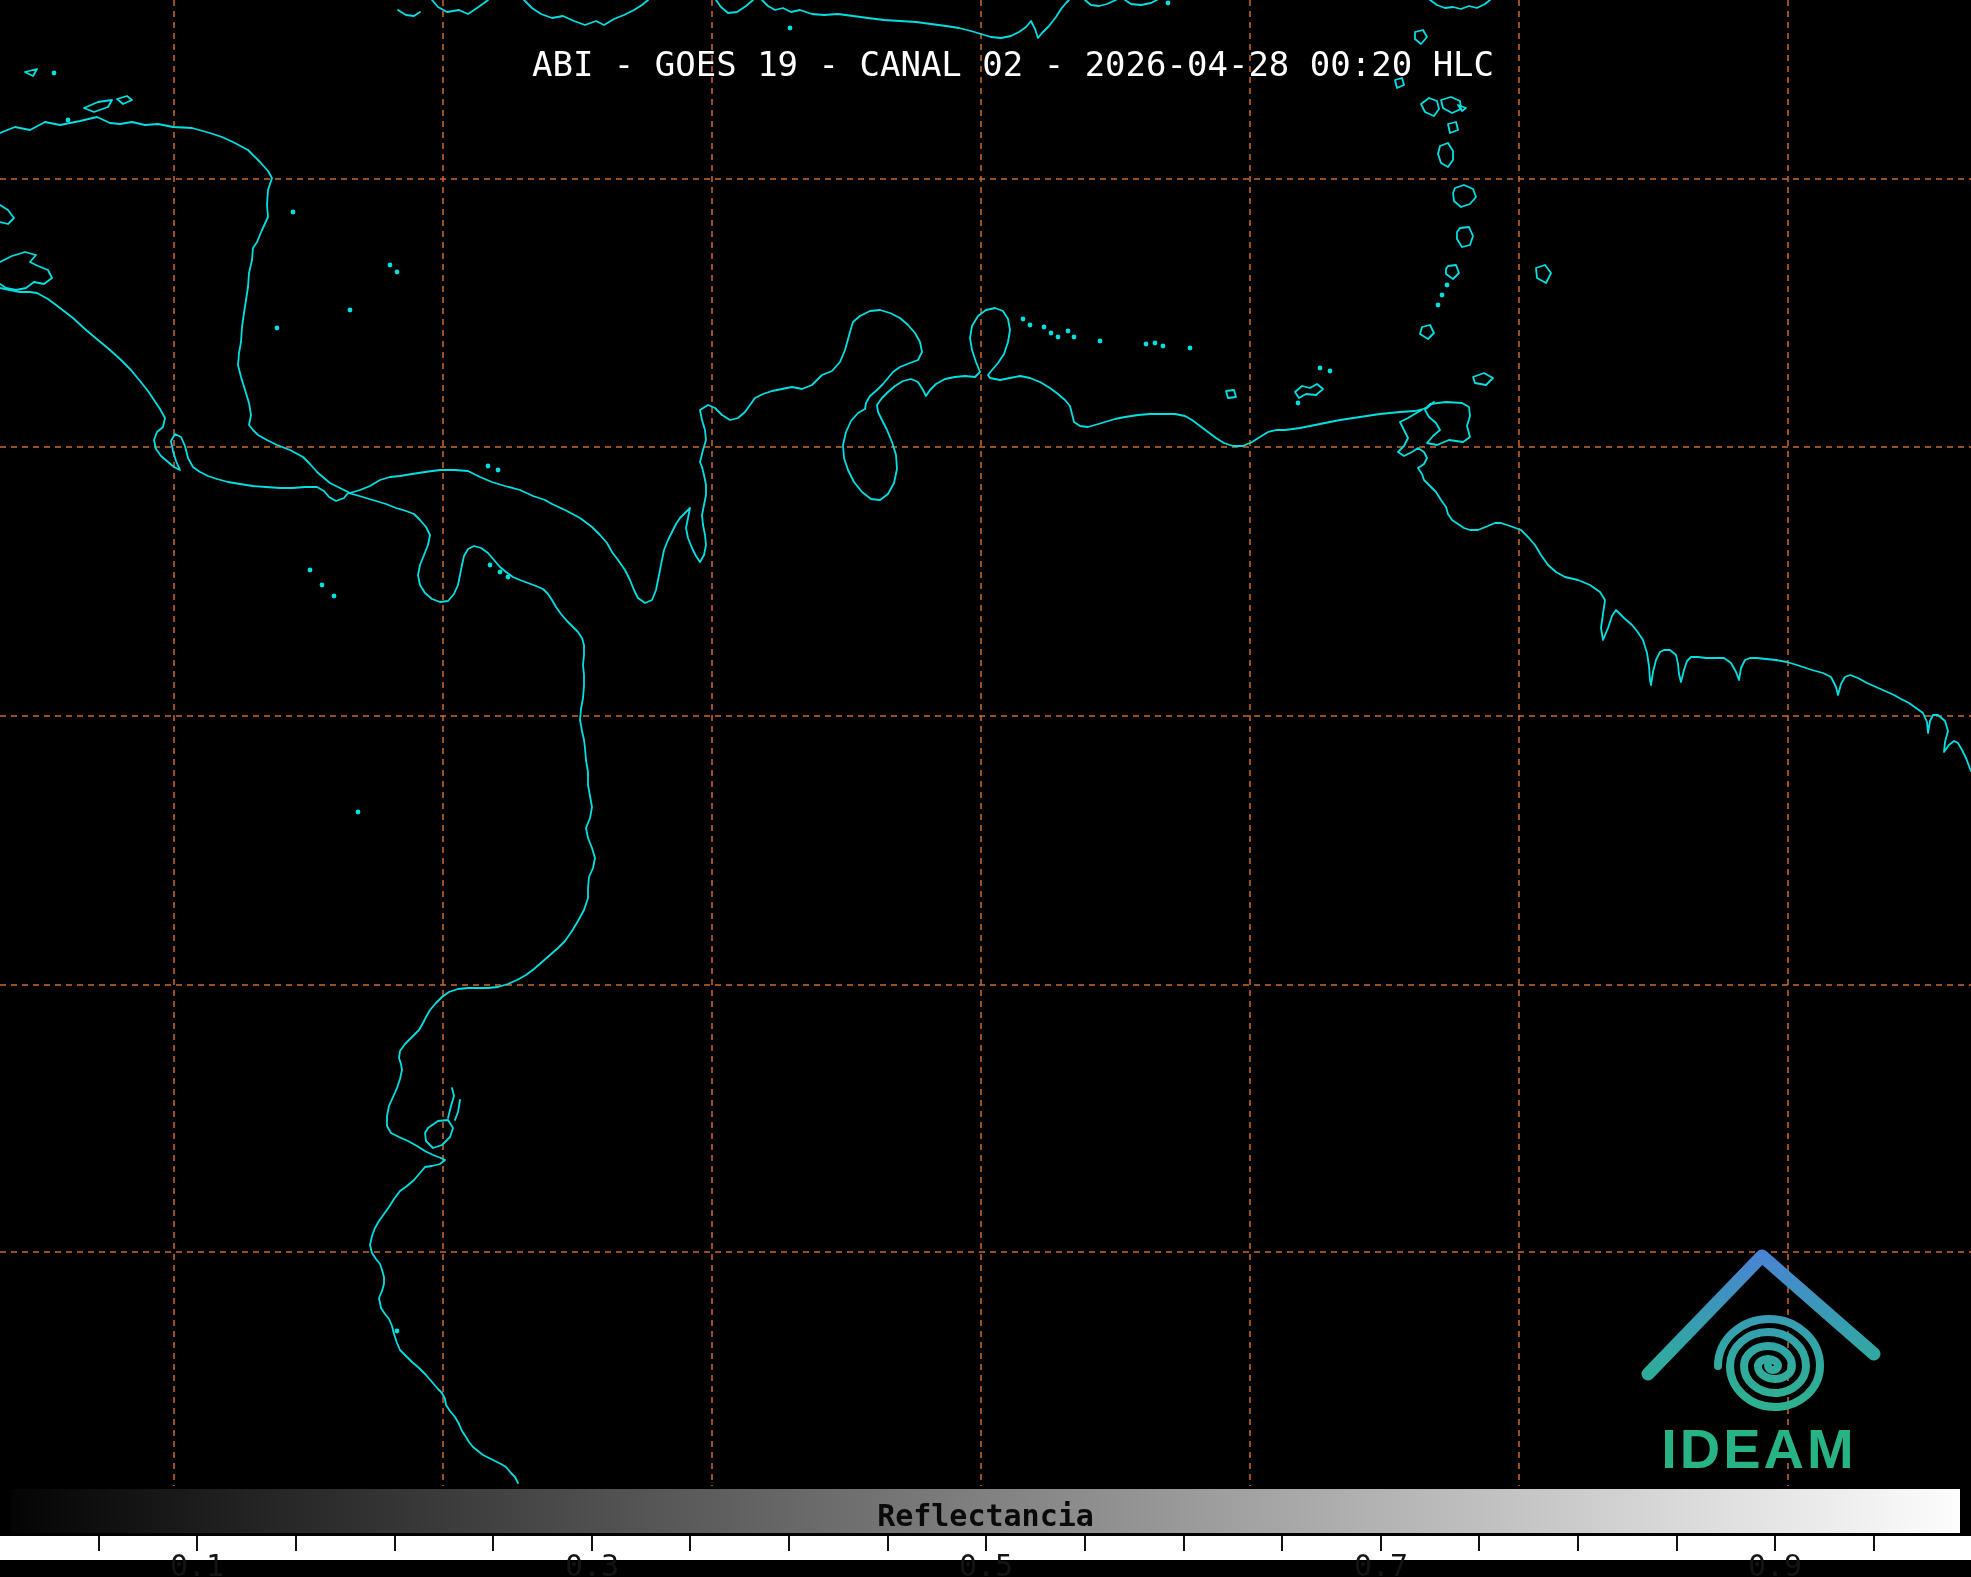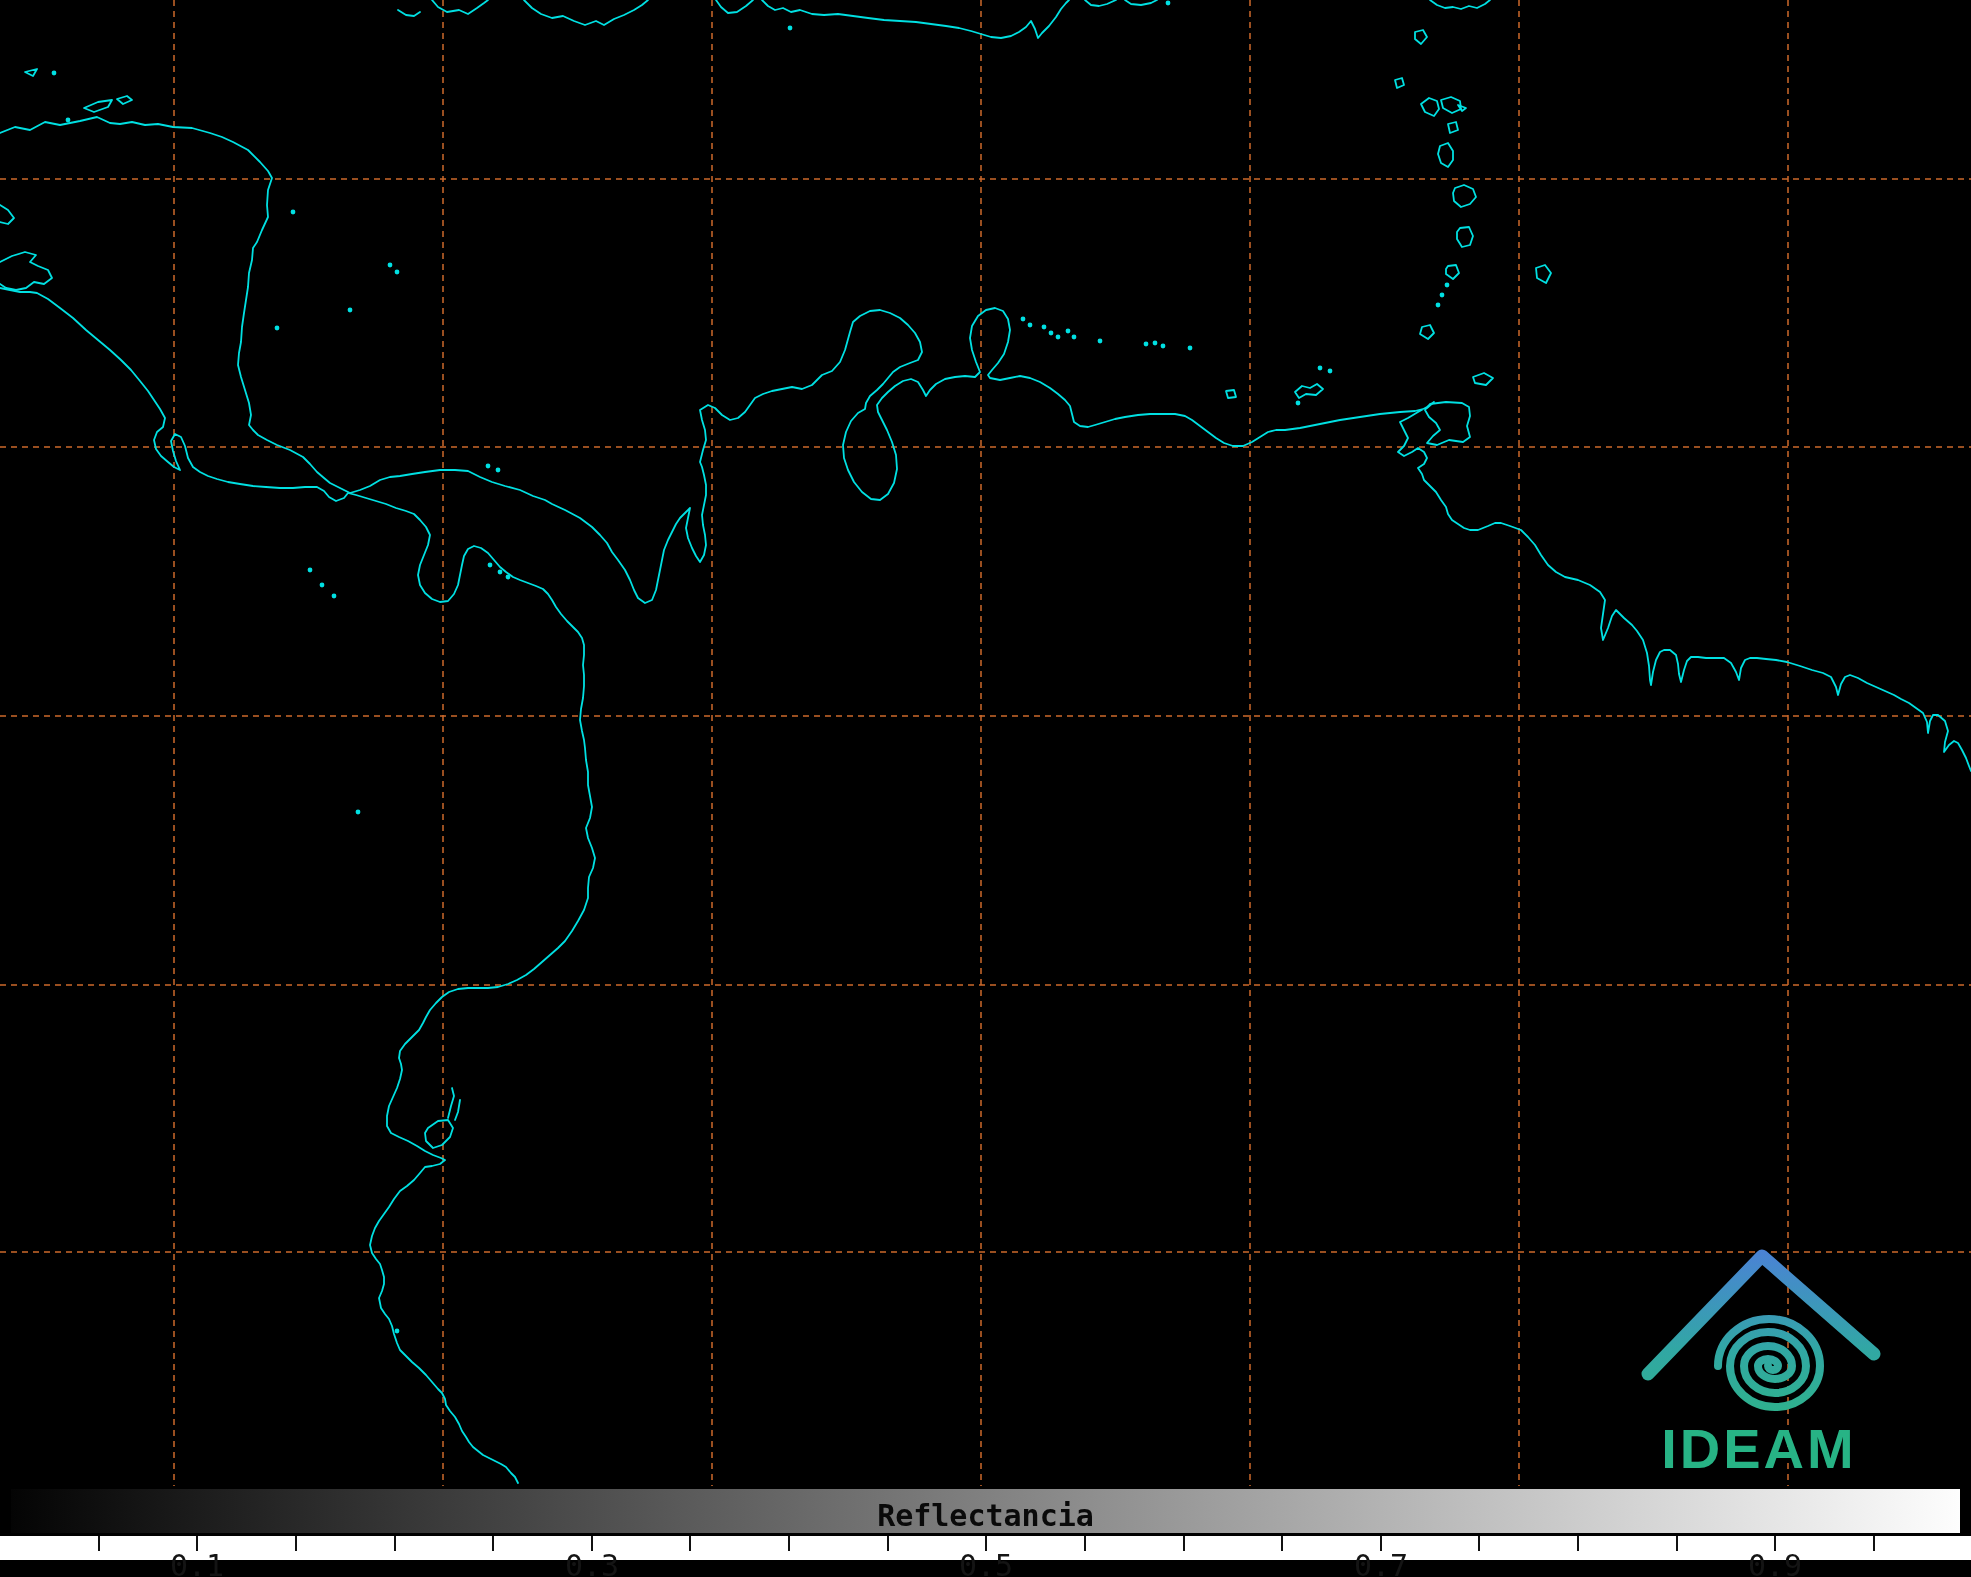--- a/index.html
+++ b/index.html
@@ -118,20 +118,21 @@
           <stop offset="55%" stop-color="#31a7a4"></stop>
           <stop offset="100%" stop-color="#2eb487"></stop>
         </linearGradient>
       </defs>
       <g>
         <path d="M 1648,1374 L 1762,1256 L 1874,1354" stroke="url(#ideam-grad)" stroke-width="13" fill="none" stroke-linecap="round" stroke-linejoin="round"></path>
         <path d="M 1718,1366 A 51,47 0 0 1 1820,1366 A 45,41 0 0 1 1730,1366 A 38,34 0 0 1 1806,1366 A 31,27 0 0 1 1744,1366 A 24,20 0 0 1 1792,1366 A 17,13 0 0 1 1758,1366 A 10,7 0 0 1 1778,1366 A 5,4 0 0 1 1768,1366" stroke="url(#ideam-grad)" stroke-width="8" fill="none" stroke-linecap="round"></path>
         <text x="1759" y="1468" fill="#27b385" text-anchor="middle" font-family="&quot;Liberation Sans&quot;, sans-serif" font-size="56px" font-weight="bold" letter-spacing="3">IDEAM</text>
       </g>
     </svg>
+  <div class="title">ABI - GOES 19 - CANAL 02 - 2026-04-28 00:20 HLC</div>
   <div class="colorbar-bar">
     <span class="colorbar-label">Reflectancia</span>
   </div>
   <div class="colorbar-strip" id="cb-strip">
       <div class="cb-tick" style="left: 98px;"></div>
       <div class="cb-tick" style="left: 196px;"></div>
       <div class="cb-tick" style="left: 295px;"></div>
       <div class="cb-tick" style="left: 394px;"></div>
       <div class="cb-tick" style="left: 492px;"></div>
       <div class="cb-tick" style="left: 591px;"></div>

